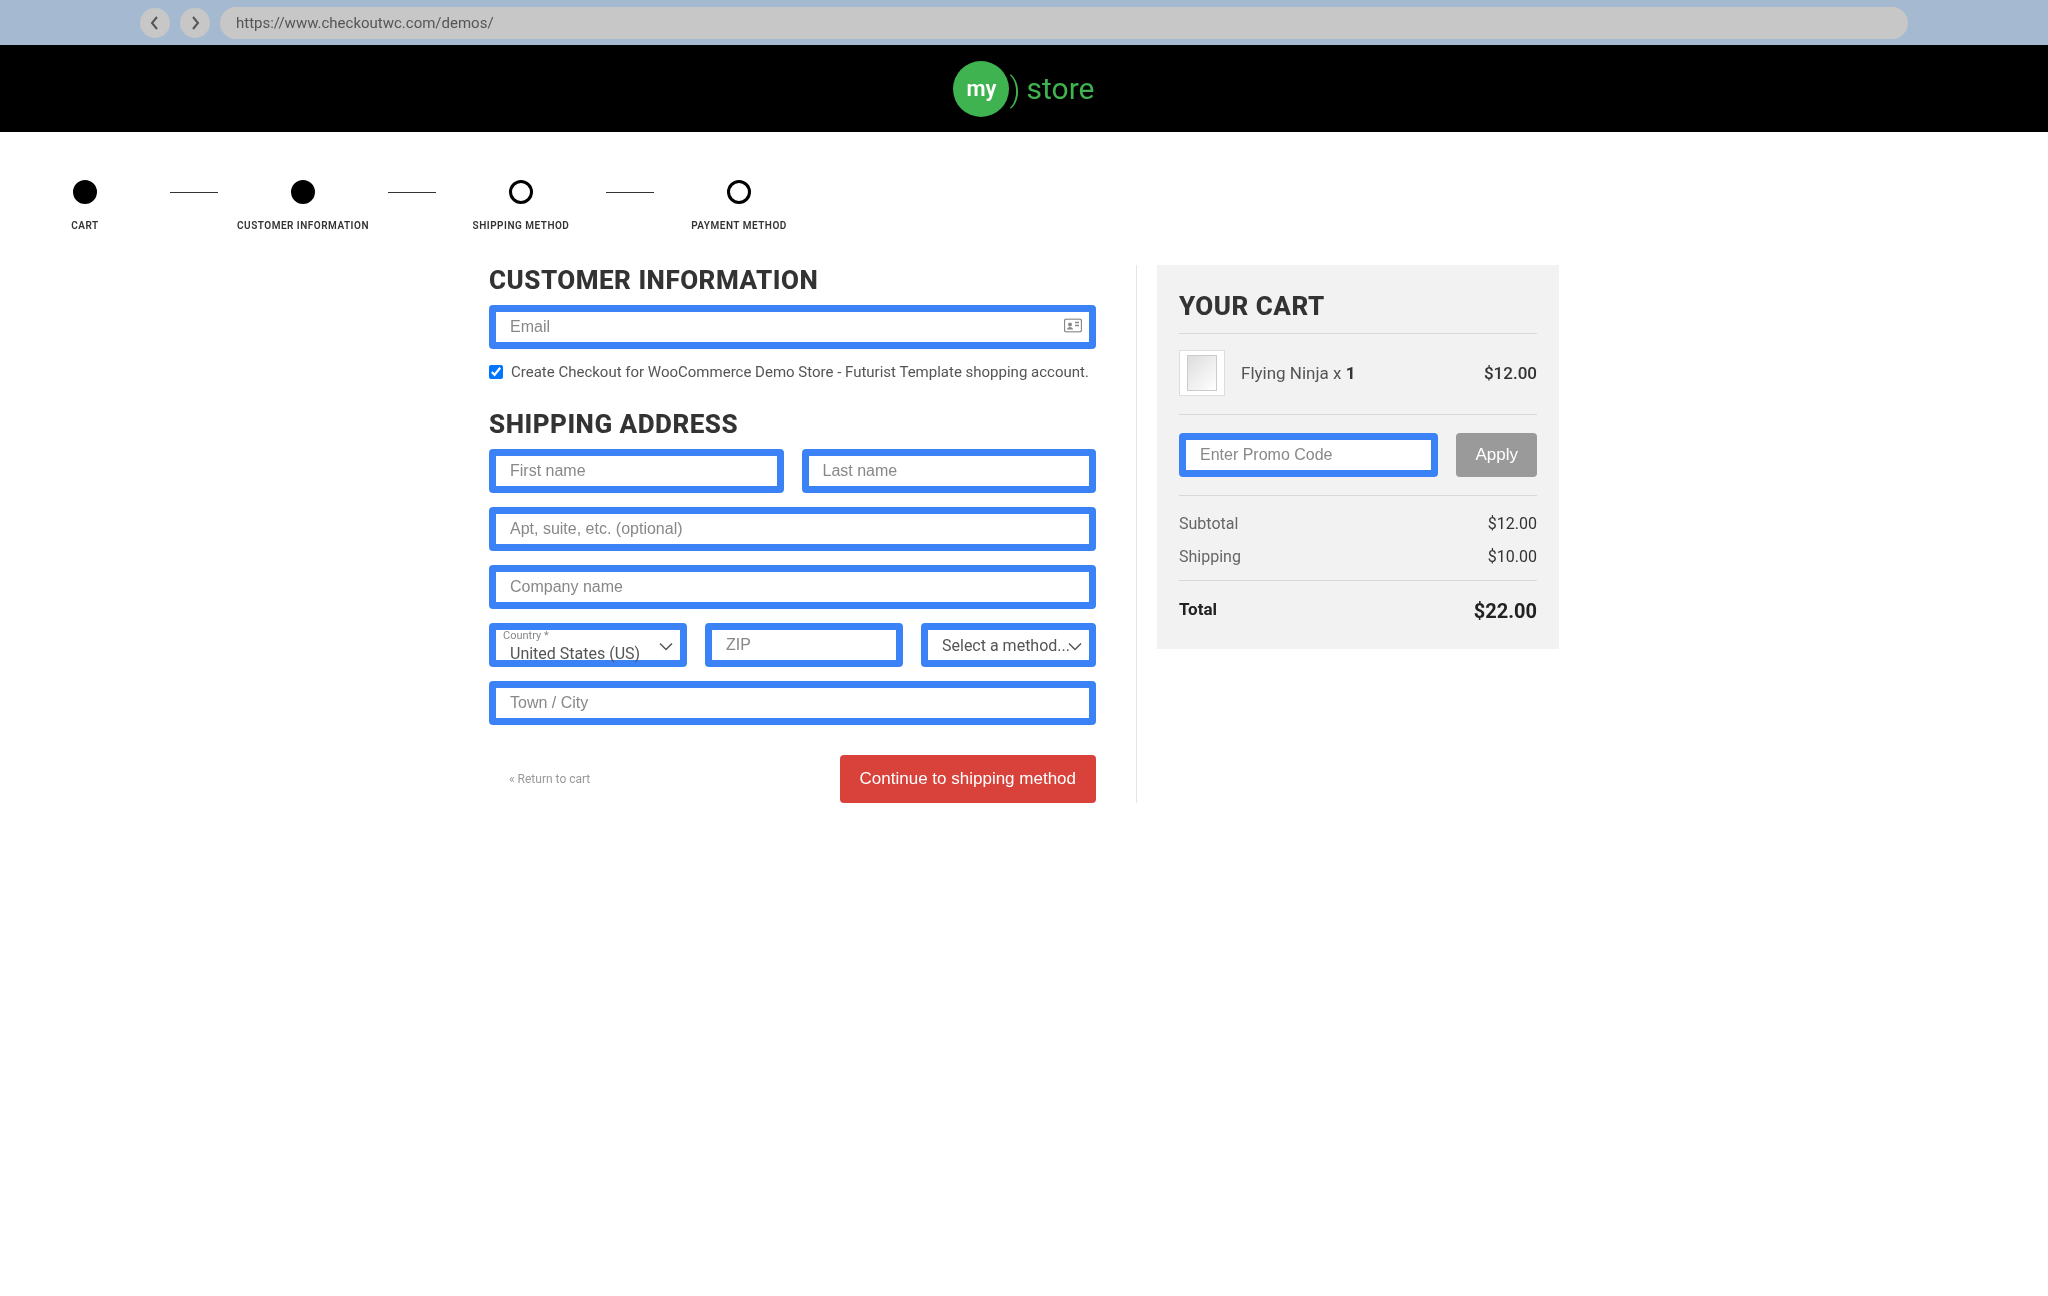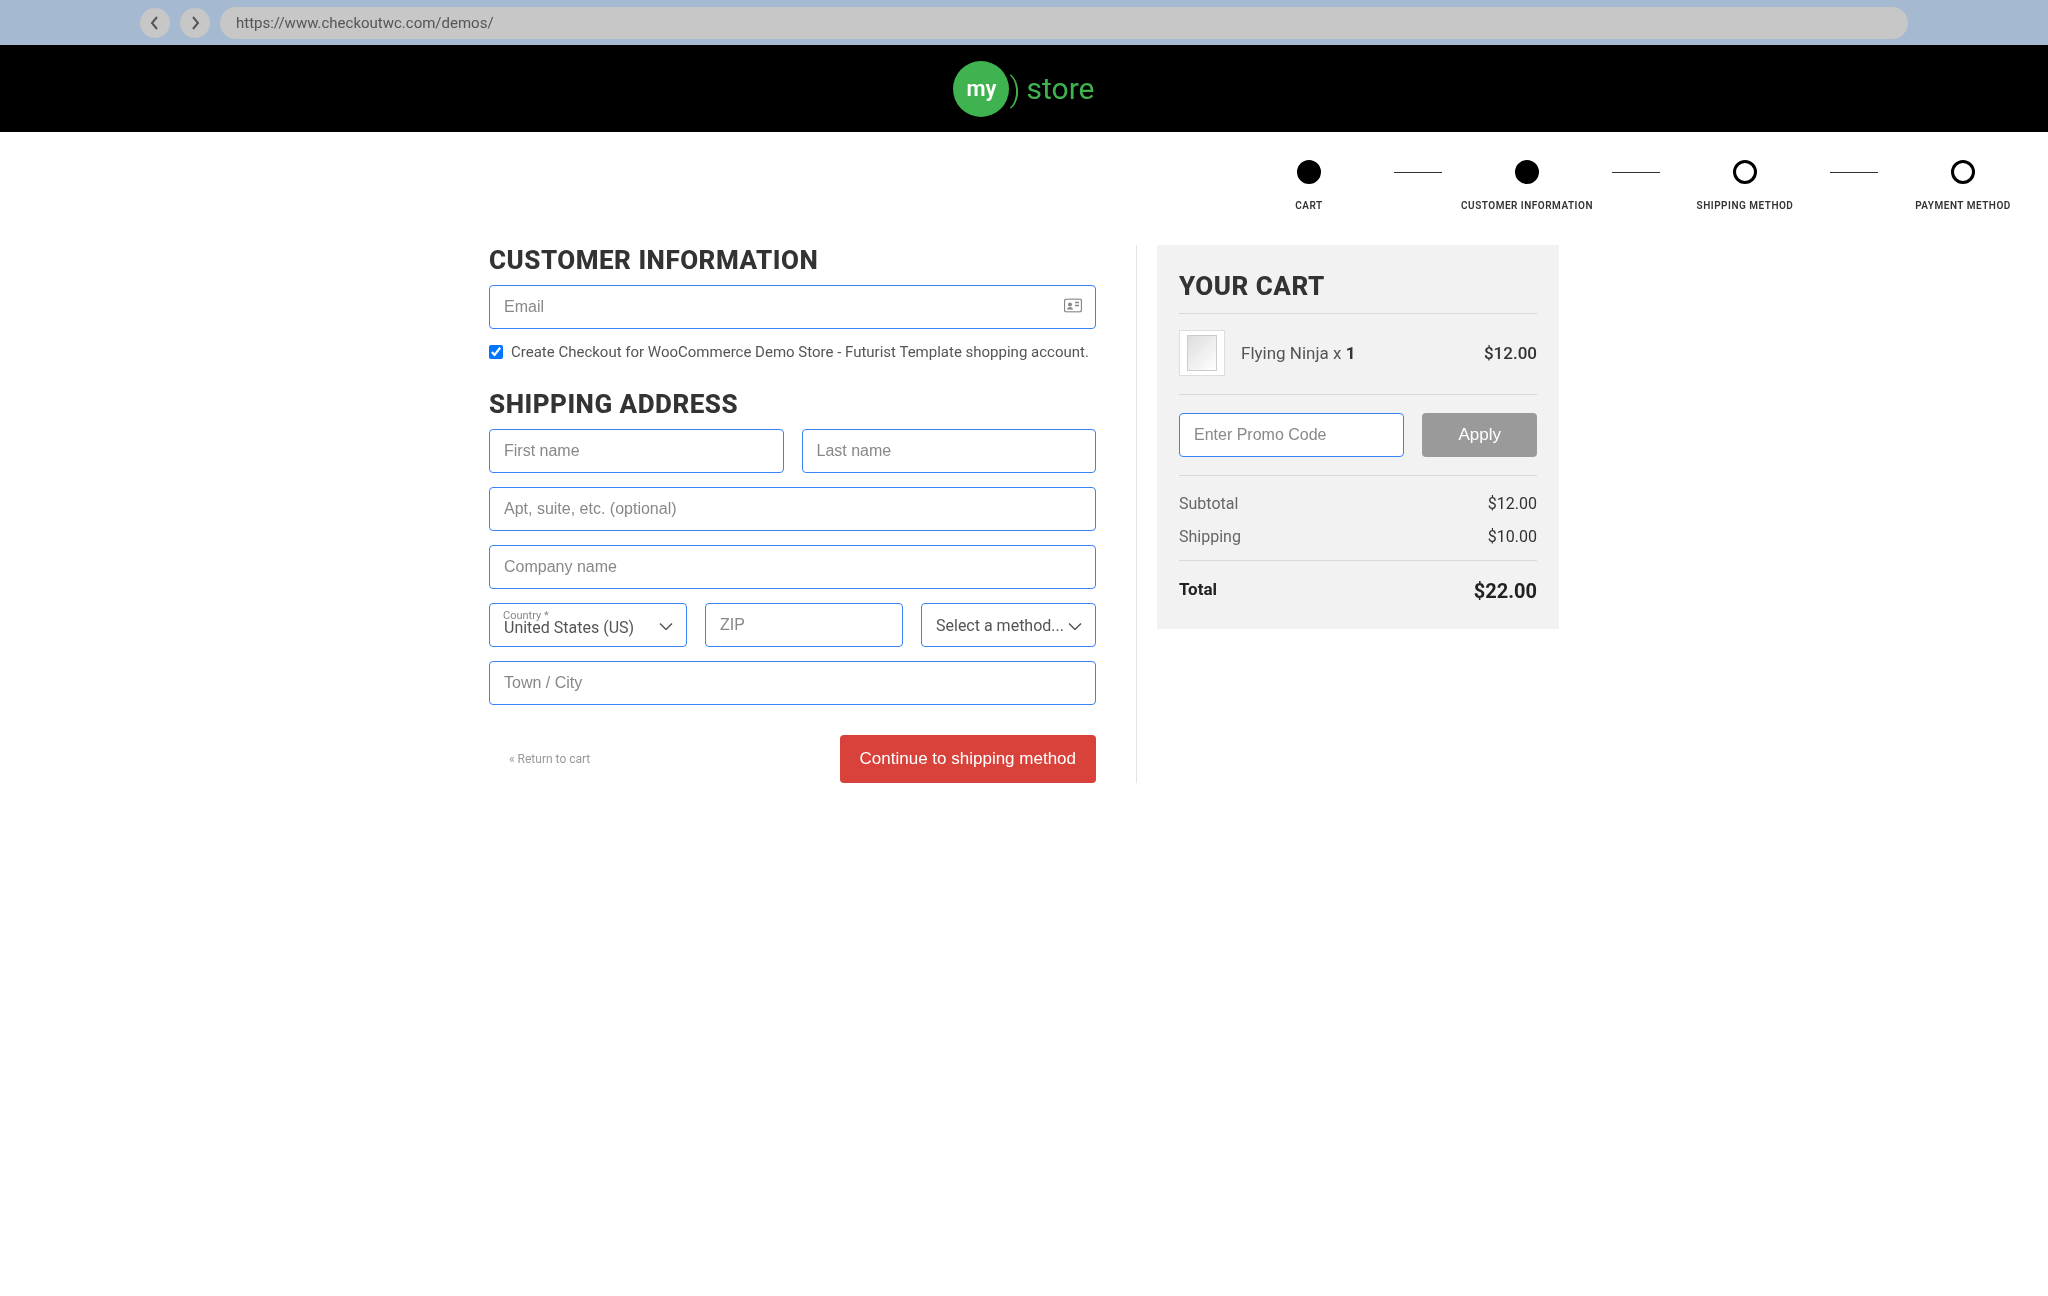--- a/index.html
+++ b/index.html
@@ -13,42 +13,42 @@
   
   
   .site-header { background: #000; height: 87px; display: flex; align-items: center; justify-content: center; }
   .logo { display: flex; align-items: center; gap: 4px; }
   .logo-circle { width: 56px; height: 56px; border-radius: 50%; background: #3fb34f; display: flex; align-items: center; justify-content: center; color: #fff; font-size: 22px; font-weight: 600; position: relative; }
   .logo-circle::after { content: ""; position: absolute; right: -3px; width: 8px; height: 56px; border-radius: 0 28px 28px 0; }
   .logo-text { color: #3fb34f; font-size: 30px; font-weight: 400; margin-left: 2px; }
   .logo-paren { color: #3fb34f; font-size: 34px; font-weight: 300; margin-left: -4px; }
   
   
-  .stepper-wrap { display: flex; justify-content: flex-end; padding: 28px 0 10px; }
+  .stepper-wrap { display: flex; justify-content: flex-start; padding: 28px 0 10px; margin-top: 20px; }
   .stepper { display: flex; align-items: flex-start; gap: 0; }
   .step { display: flex; flex-direction: column; align-items: center; width: 170px; }
   .step-circle { width: 24px; height: 24px; border-radius: 50%; border: 3px solid #000; background: #fff; }
   .step-circle.filled { background: #000; }
   .step-label { margin-top: 16px; font-size: 10px; letter-spacing: 0.5px; font-weight: 600; color: #333; }
   .step-line { width: 48px; height: 1px; background: #333; margin-top: 12px; }
   
   
   .container { max-width: 1070px; margin: 24px auto 40px; display: flex; gap: 0; }
   .left-col { flex: 1; padding-right: 40px; border-right: 1px solid #e5e5e5; }
   .right-col { width: 402px; background: #f2f2f2; padding: 26px 22px; margin-left: 20px; align-self: flex-start; }
   
   
   h2.section-title { font-size: 26px; font-weight: 800; letter-spacing: 0.5px; color: #333; margin-bottom: 16px; }
   .left-col h2.section-title { margin-bottom: 10px; }
   
   
   .account-prompt { color: #666; font-size: 15px; margin-bottom: 14px; }
   .account-prompt a { color: #d9534f; text-decoration: none; }
   
-  .field { width: 100%; height: 44px; border: 1px solid #3b82f6; border-radius: 4px; padding: 0 14px; font-size: 16px; color: #333; background: #fff; }
+  .field { width: 100%; height: 44px; border: 7px solid #3b82f6; border-radius: 4px; padding: 0 14px; font-size: 16px; color: #333; background: #fff; }
   .field::placeholder { color: #888; }
   .field-wrap { position: relative; margin-bottom: 14px; }
   .field-icon { position: absolute; right: 14px; top: 50%; transform: translateY(-50%); color: #888; }
   
   .checkbox-row { display: flex; align-items: center; gap: 8px; font-size: 15px; color: #555; margin-bottom: 28px; }
   .checkbox-row input { width: 14px; height: 14px; }
   
   
   .ship-section h2 { margin-bottom: 18px; }
   .row { display: flex; gap: 18px; margin-bottom: 14px; }
@@ -70,21 +70,21 @@
   .cart-title { border-bottom: 1px solid #d8d8d8; padding-bottom: 12px; margin-bottom: 18px; }
   .cart-item { display: flex; align-items: center; gap: 16px; padding-bottom: 18px; border-bottom: 1px solid #d8d8d8; margin-bottom: 18px; }
   .cart-thumb { width: 46px; height: 46px; background: #fff; border: 1px solid #ddd; display: flex; align-items: center; justify-content: center; font-size: 10px; color: #999; }
   .cart-thumb-inner { width: 30px; height: 36px; background: linear-gradient(135deg,#ddd,#fff); border: 1px solid #ccc; }
   .cart-item-name { flex: 1; font-size: 17px; color: #555; }
   .cart-item-name strong { color: #333; }
   .cart-item-price { font-size: 17px; color: #333; font-weight: 500; }
   
   .promo-row { display: flex; gap: 18px; padding-bottom: 18px; border-bottom: 1px solid #d8d8d8; margin-bottom: 18px; }
   .promo-row .field { flex: 1; }
-  .apply-btn { background: #9a9a9a; color: #fff; border: none; border-radius: 4px; padding: 0 36px; font-size: 17px; cursor: pointer; }
+  .apply-btn { background: #9a9a9a; color: #fff; border: none; border-radius: 4px; padding: 0 19px; font-size: 17px; cursor: pointer; }
   
   .totals-row { display: flex; justify-content: space-between; font-size: 16px; color: #666; margin-bottom: 14px; }
   .totals-row .val { color: #333; }
   .totals-divider { border-top: 1px solid #d8d8d8; margin: 8px 0 18px; }
   .grand-row { display: flex; justify-content: space-between; font-size: 17px; font-weight: 700; color: #222; }
   .grand-row .val { font-size: 20px; }
 </style>
 </head>
 <body>
 

